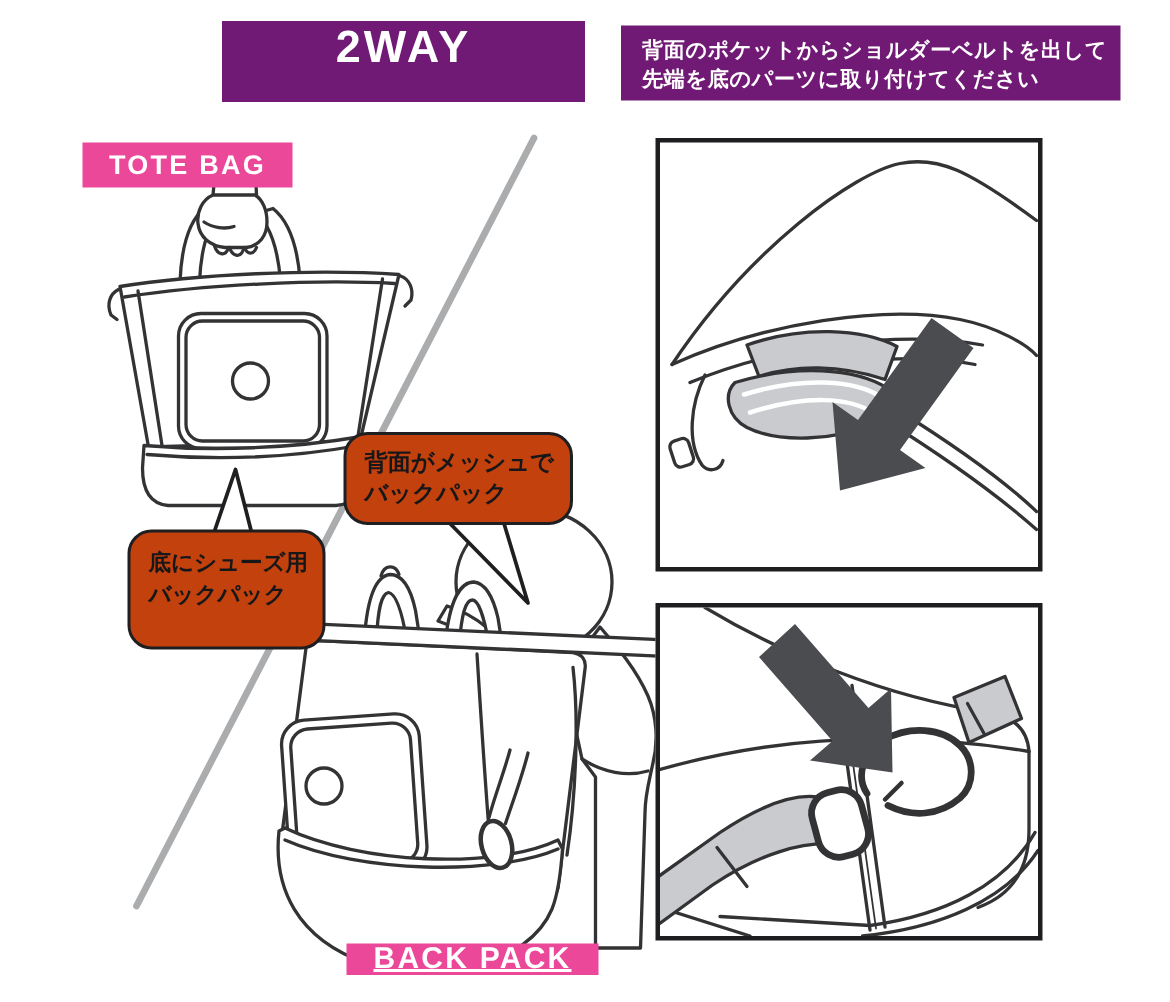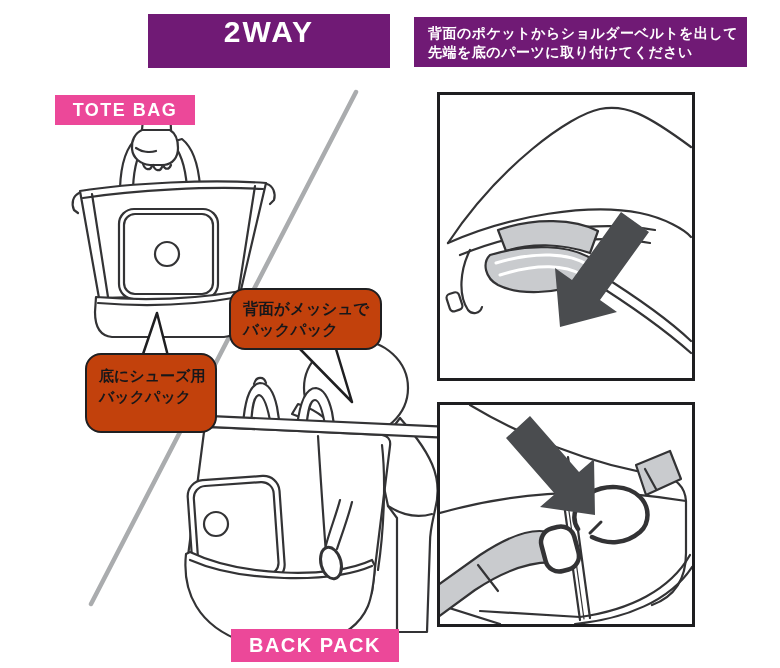--- a/index.html
+++ b/index.html
@@ -12,21 +12,21 @@
   .banner{background:#701a75;color:#fff;box-sizing:border-box;}
   #banner-2way{left:148px;top:14px;width:242px;height:54px;text-align:center;}
   #banner-2way .t1{font-size:30px;font-weight:bold;letter-spacing:2px;line-height:32px;margin-top:2px;}
   #banner-2way .t2{font-size:14.5px;font-weight:bold;letter-spacing:1px;line-height:16px;}
   #banner-instr{left:414px;top:17px;width:333px;height:50px;padding:7px 0 0 14px;
     font-size:14px;font-weight:bold;line-height:19px;letter-spacing:.5px;}
   
   .gray-label{background:#ec4899;color:#fff;font-weight:bold;text-align:center;
     display:flex;align-items:center;justify-content:center;box-sizing:border-box;margin-top:12px;}
   #tote-label{left:55px;top:83px;width:140px;height:30px;font-size:18px;letter-spacing:1.5px;}
-  #backpack-label{left:231px;top:617px;width:168px;height:33px;font-size:20px;letter-spacing:1.5px;}
+  #backpack-label{left:231px;top:617px;width:168px;height:21px;font-size:20px;letter-spacing:1.5px;text-decoration:underline;}
   
   .bubble{background:#c2410c;border:2.5px solid #1f1f21;border-radius:16px;
     font-weight:bold;color:#17171a;box-sizing:border-box;}
   #bubble-shoes{left:85px;top:353px;width:132px;height:80px;font-size:15px;line-height:21px;padding:10px 0 0 12px;}
   #bubble-mesh{left:229px;top:288px;width:153px;height:62px;font-size:15.5px;line-height:21px;padding:8px 0 0 12px;}
   
   .frame{background:#fff;border:3px solid #1e1e20;box-sizing:border-box;}
   #frame-1{left:437px;top:92px;width:258px;height:289px;}
   #frame-2{left:437px;top:402px;width:258px;height:225px;}
   svg{display:block;}

